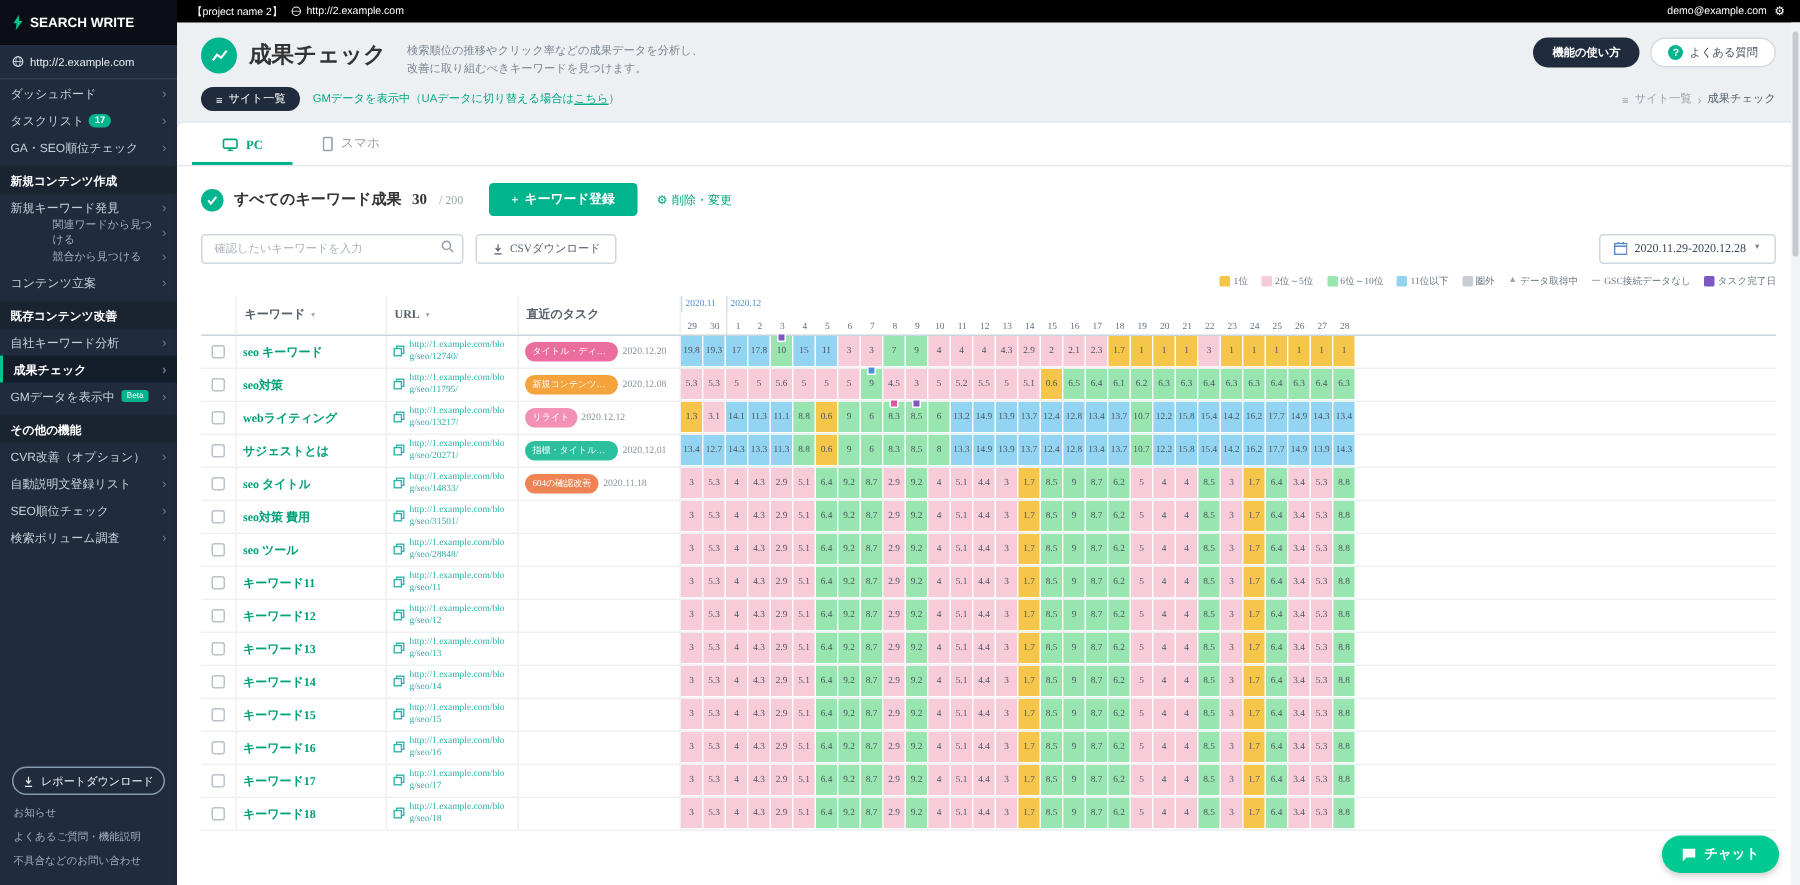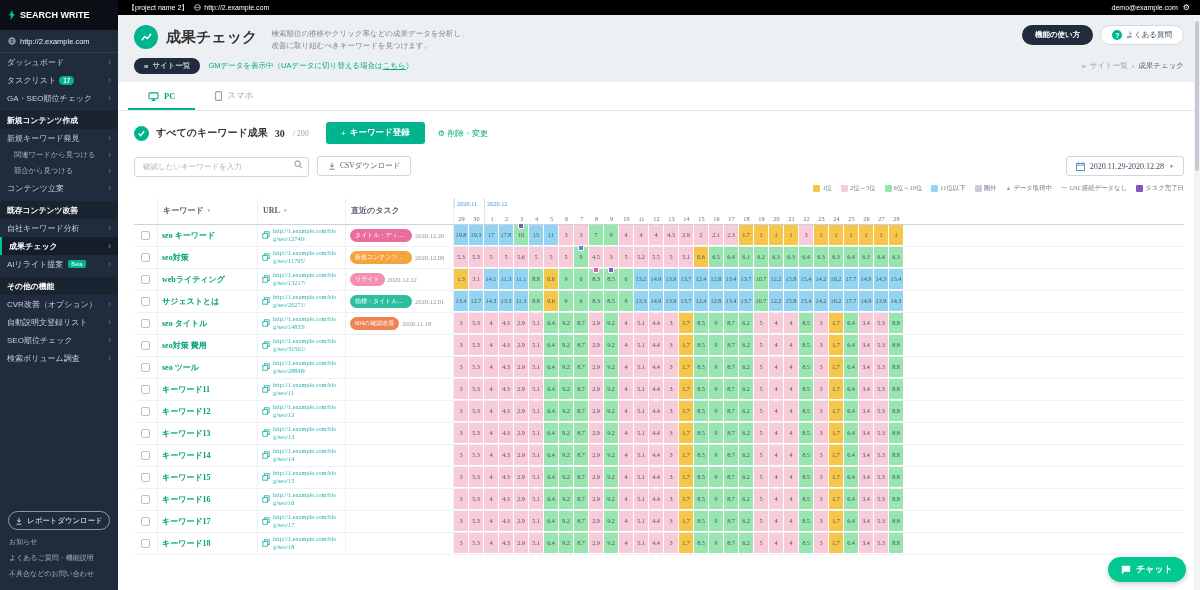--- a/index.html
+++ b/index.html
@@ -5,21 +5,21 @@
 *{margin:0;padding:0;box-sizing:border-box;}
 html,body{width:1200px;height:590px;overflow:hidden;background:#edf0f3;font-family:"Liberation Sans","DejaVu Sans",sans-serif;}
 .app{display:flex;width:1200px;height:590px;}
 
 .sidebar{width:118px;flex-shrink:0;background:#202c3d;color:#c6cfdb;display:flex;flex-direction:column;font-size:8px;}
 .logo{height:30px;background:#0b0f15;display:flex;align-items:center;gap:4px;padding:0 8px;color:#fff;font-weight:bold;font-size:9px;}
 .site-row{height:23px;display:flex;align-items:center;gap:4px;padding:0 8px;color:#e9eef4;border-bottom:1px solid #2d3b4f;font-size:7.5px;}
 .nav{flex:1;display:flex;flex-direction:column;}
 .nav-item{height:18px;display:flex;align-items:center;gap:3px;padding:0 7px;cursor:pointer;color:#c6cfdb;}
 .nav-item .chev{margin-left:auto;color:#6d7d92;font-size:9px;line-height:1;}
-.nav-item.sub{padding-left:14px;font-size:7.3px;color:#9fb0c2;height:16px;}
+.nav-item.sub{padding-left:14px;font-size:7.3px;color:#9fb0c2;height:16px;margin-left:21px;}
 .nav-item.active{background:#141e2b;border-left:2px solid #00c48d;color:#fff;font-weight:bold;}
 .nav-section{height:18px;margin-top:4px;display:flex;align-items:center;padding:0 7px;background:#1a2431;color:#fff;font-weight:bold;font-size:7.8px;}
 .badge{background:#00b48d;color:#fff;border-radius:7px;font-size:6.3px;padding:1px 4px;font-weight:bold;}
 .beta{background:#00b48d;color:#fff;border-radius:2px;font-size:5.5px;padding:1px 3px;margin-left:2px;}
 .report-btn{margin:10px 8px 4px;border:1px solid #8699ae;border-radius:10px;height:19px;display:flex;align-items:center;justify-content:center;gap:4px;color:#eef3f8;font-size:7.4px;cursor:pointer;}
 .footer-link{height:16px;display:flex;align-items:center;padding:0 9px;color:#9fb0c2;font-size:7px;cursor:pointer;}
 
 .main{flex:1;min-width:0;display:flex;flex-direction:column;position:relative;}
 .topbar{height:15px;background:#000;color:#fff;display:flex;align-items:center;gap:6px;padding:0 10px;font-size:7px;}
 .topbar .tb-right{margin-left:auto;display:flex;align-items:center;gap:5px;}
@@ -144,21 +144,21 @@
         <div class="nav-section">既存コンテンツ改善</div>
         <div class="nav-item">
           <span class="lbl">自社キーワード分析</span>
           <span class="chev">›</span>
         </div>
         <div class="nav-item active">
           <span class="lbl">成果チェック</span>
           <span class="chev">›</span>
         </div>
         <div class="nav-item">
-          <span class="lbl">AIリライト提案</span>
+          <span class="lbl">GMデータを表示中</span>
           <span class="beta">Beta</span>
           <span class="chev">›</span>
         </div>
         <div class="nav-section">その他の機能</div>
         <div class="nav-item">
           <span class="lbl">CVR改善（オプション）</span>
           <span class="chev">›</span>
         </div>
         <div class="nav-item">
           <span class="lbl">自動説明文登録リスト</span>

